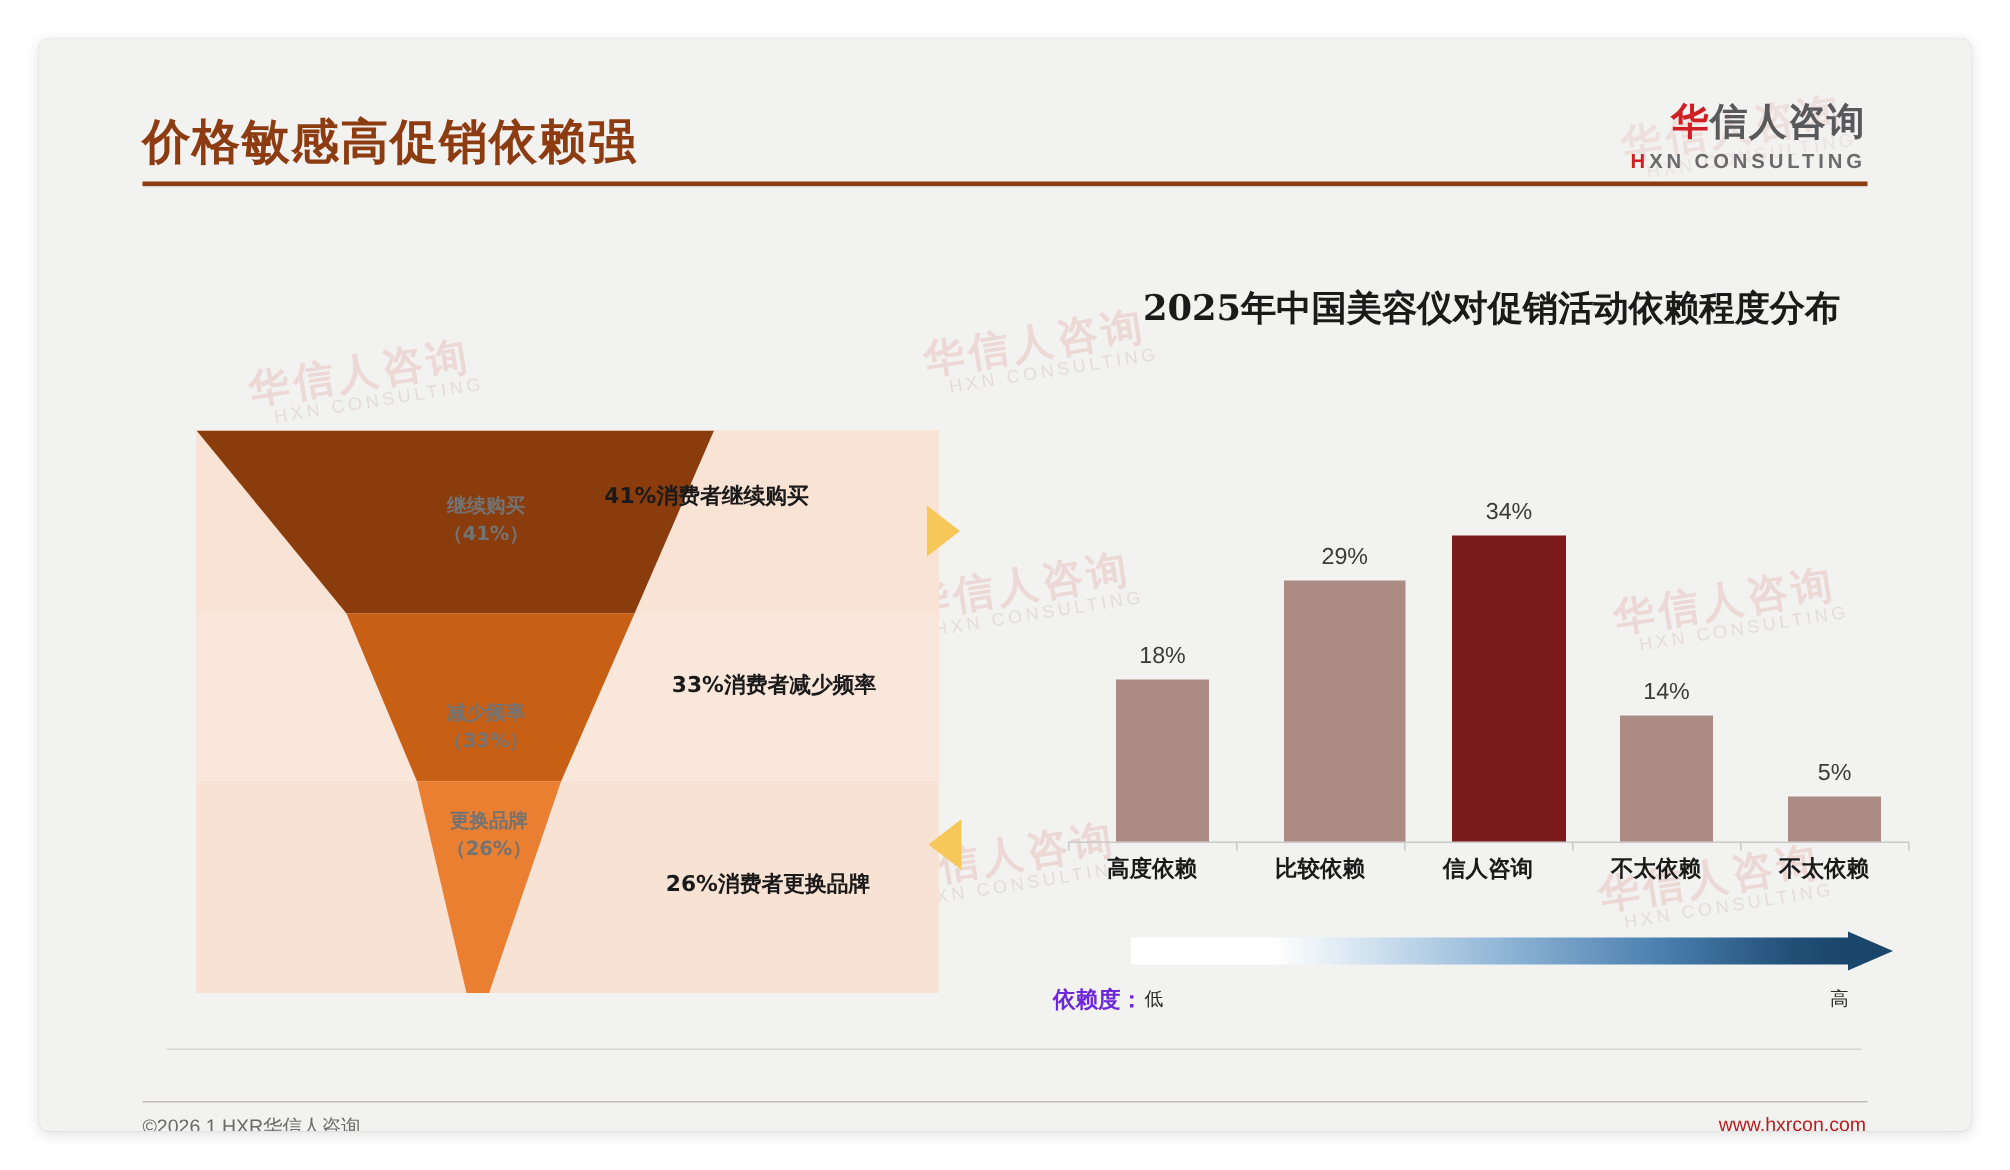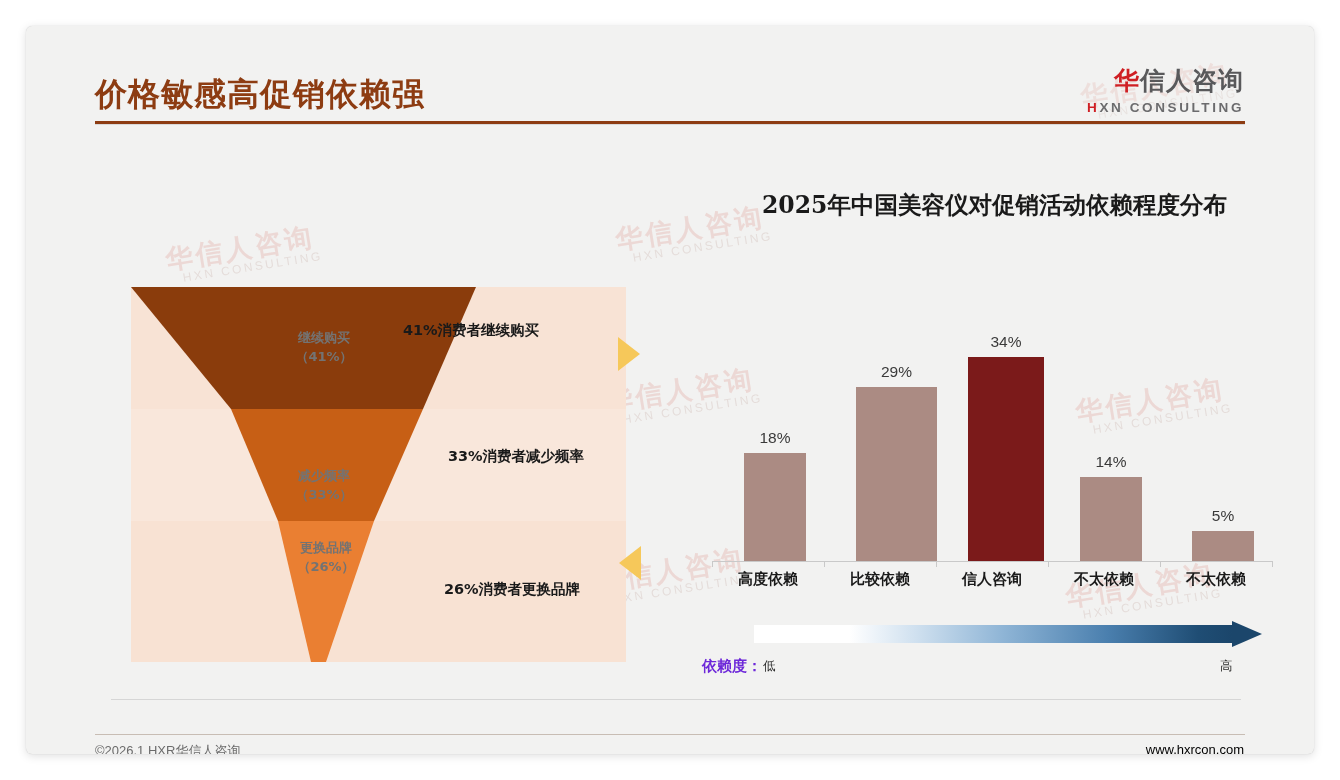--- a/index.html
+++ b/index.html
@@ -169,21 +169,21 @@
     font-family: "DejaVu Sans", sans-serif;
   }
   .footer-rule { position: absolute; left: 69px; top: 708px; width: 1150px; height: 1px; background: #c8bdb4; }
   .copyright {
     position: absolute; left: 69px; top: 716px;
     font-size: 13px; color: #6b6b6b;
     font-family: "Liberation Sans", sans-serif;
   }
   .website {
     position: absolute; right: 70px; top: 716px;
-    font-size: 13px; color: #000000;
+    font-size: 13px; color: #b91c1c;
     font-family: "Liberation Sans", sans-serif;
     margin-left: 39px;
   }
 </style>
 </head>
 <body>
 
 <div class="slide">
 
   <div class="wm" style="left:140px; top:208px;">

